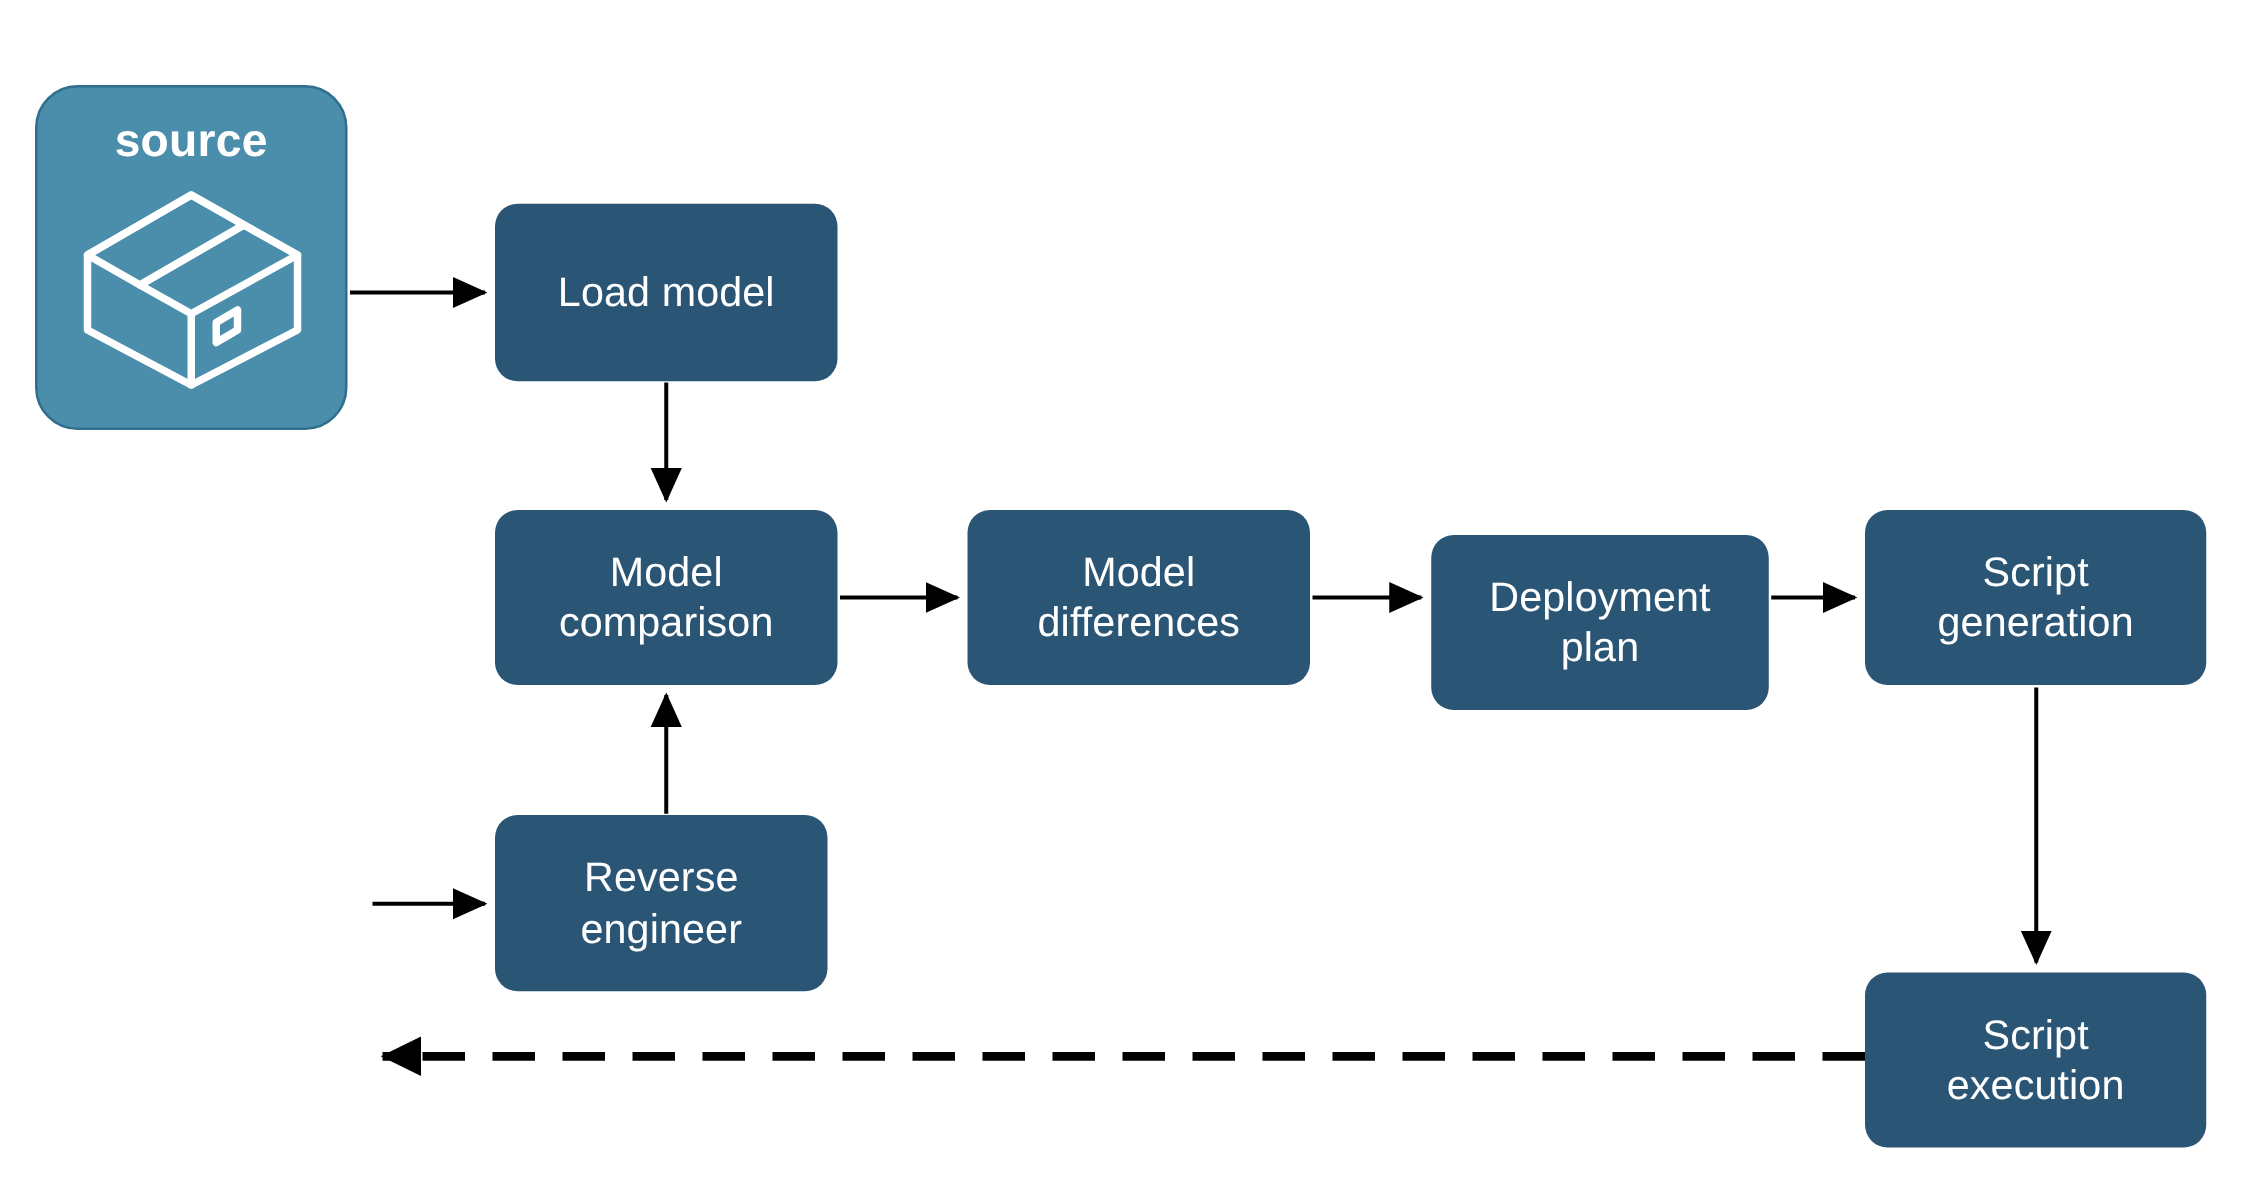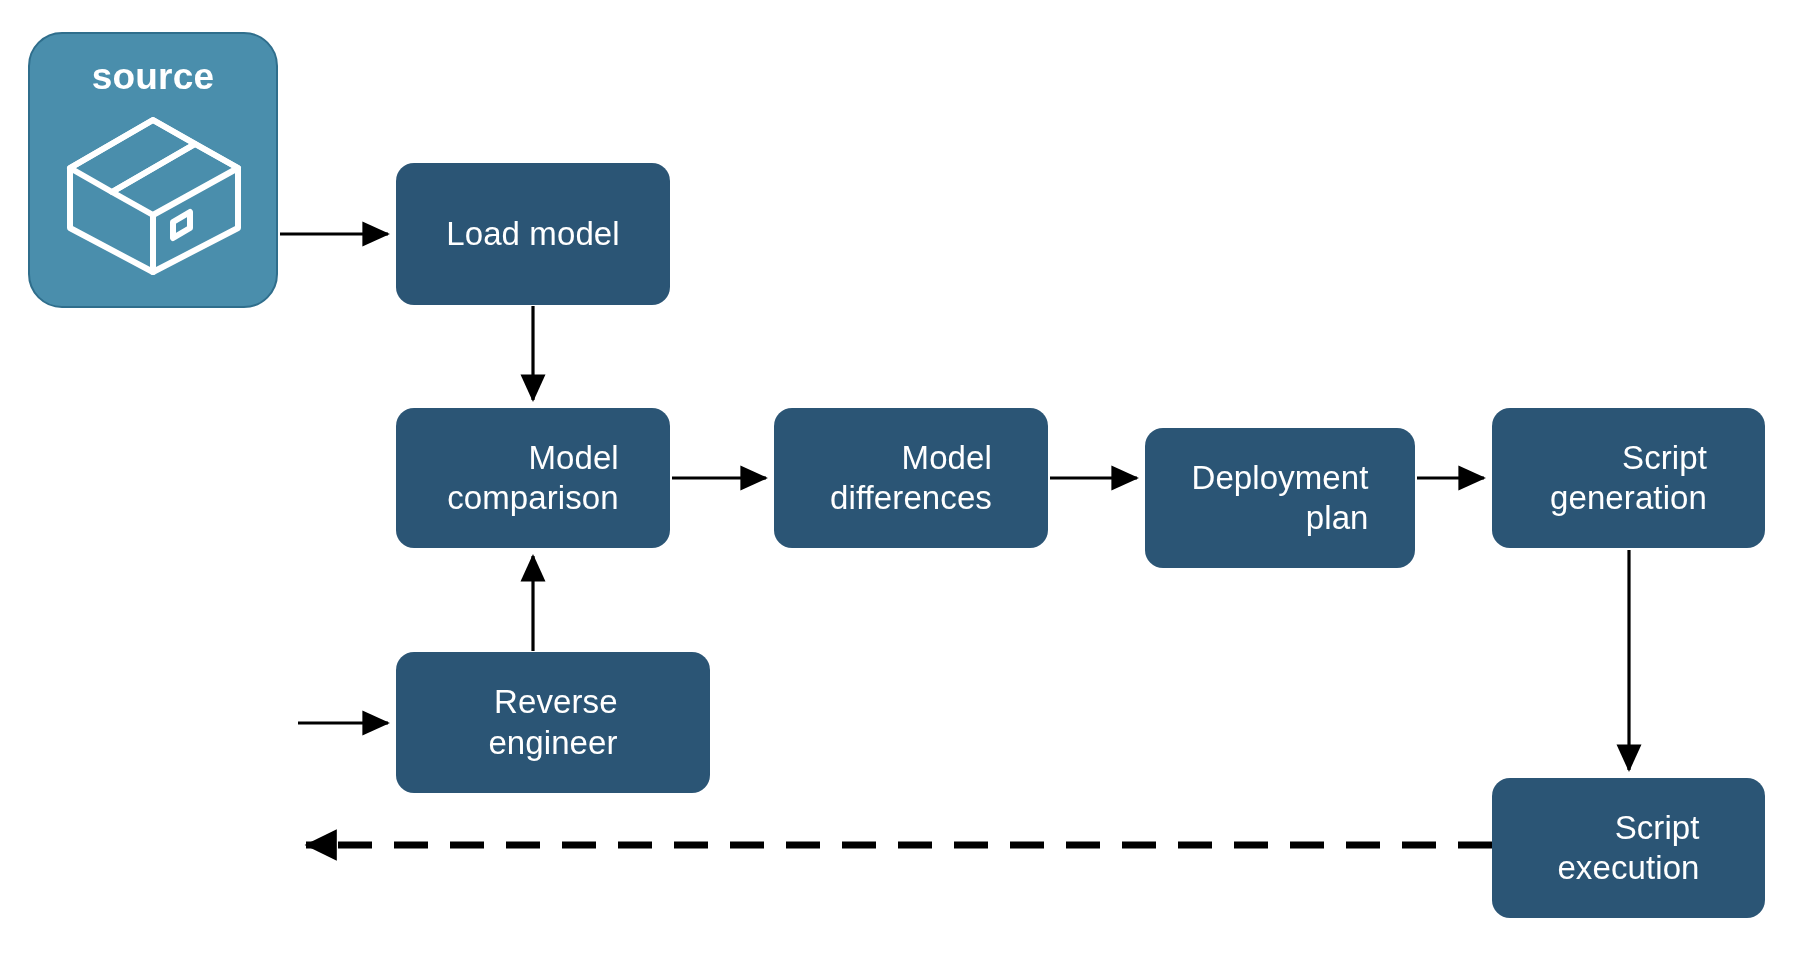--- a/index.html
+++ b/index.html
@@ -27,30 +27,30 @@
   
   .process {
     background: #2b5575;
     border-radius: 18px;
     font-size: 33px;
     line-height: 1.22;
     font-weight: 400;
     letter-spacing: 0.1px;
     padding: 4px 10px;
     white-space: pre-line;
-    text-align: right;
   }
   
   .endpoint {
     background: #4a8eac;
     border: 2px solid #2f6e8c;
     border-radius: 34px;
     flex-direction: column;
     justify-content: flex-start;
     padding-top: 0;
+    margin-top: 36px;
   }
   .endpoint-label {
     font-size: 37px;
     font-weight: bold;
     color: #ffffff;
     letter-spacing: 0.2px;
   }
   .endpoint-icon {
     display: block;
   }
@@ -126,19 +126,19 @@
 
   <div class="node process" style="left:774px; top:408px; width:274px; height:140px;">Model
 differences</div>
 
   <div class="node process" style="left:1145px; top:408px; width:270px; height:140px;margin-top:20px;">Deployment
 plan</div>
 
   <div class="node process" style="left:1492px; top:408px; width:273px; height:140px;">Script
 generation</div>
 
-  <div class="node process" style="left:396px; top:652px; width:314px; height:141px;">Reverse
+  <div class="node process" style="left:396px; top:652px; width:266px; height:141px;">Reverse
 engineer</div>
 
   <div class="node process" style="left:1492px; top:778px; width:273px; height:140px;">Script
 execution</div>
 
 </div>
 
 </body></html>

